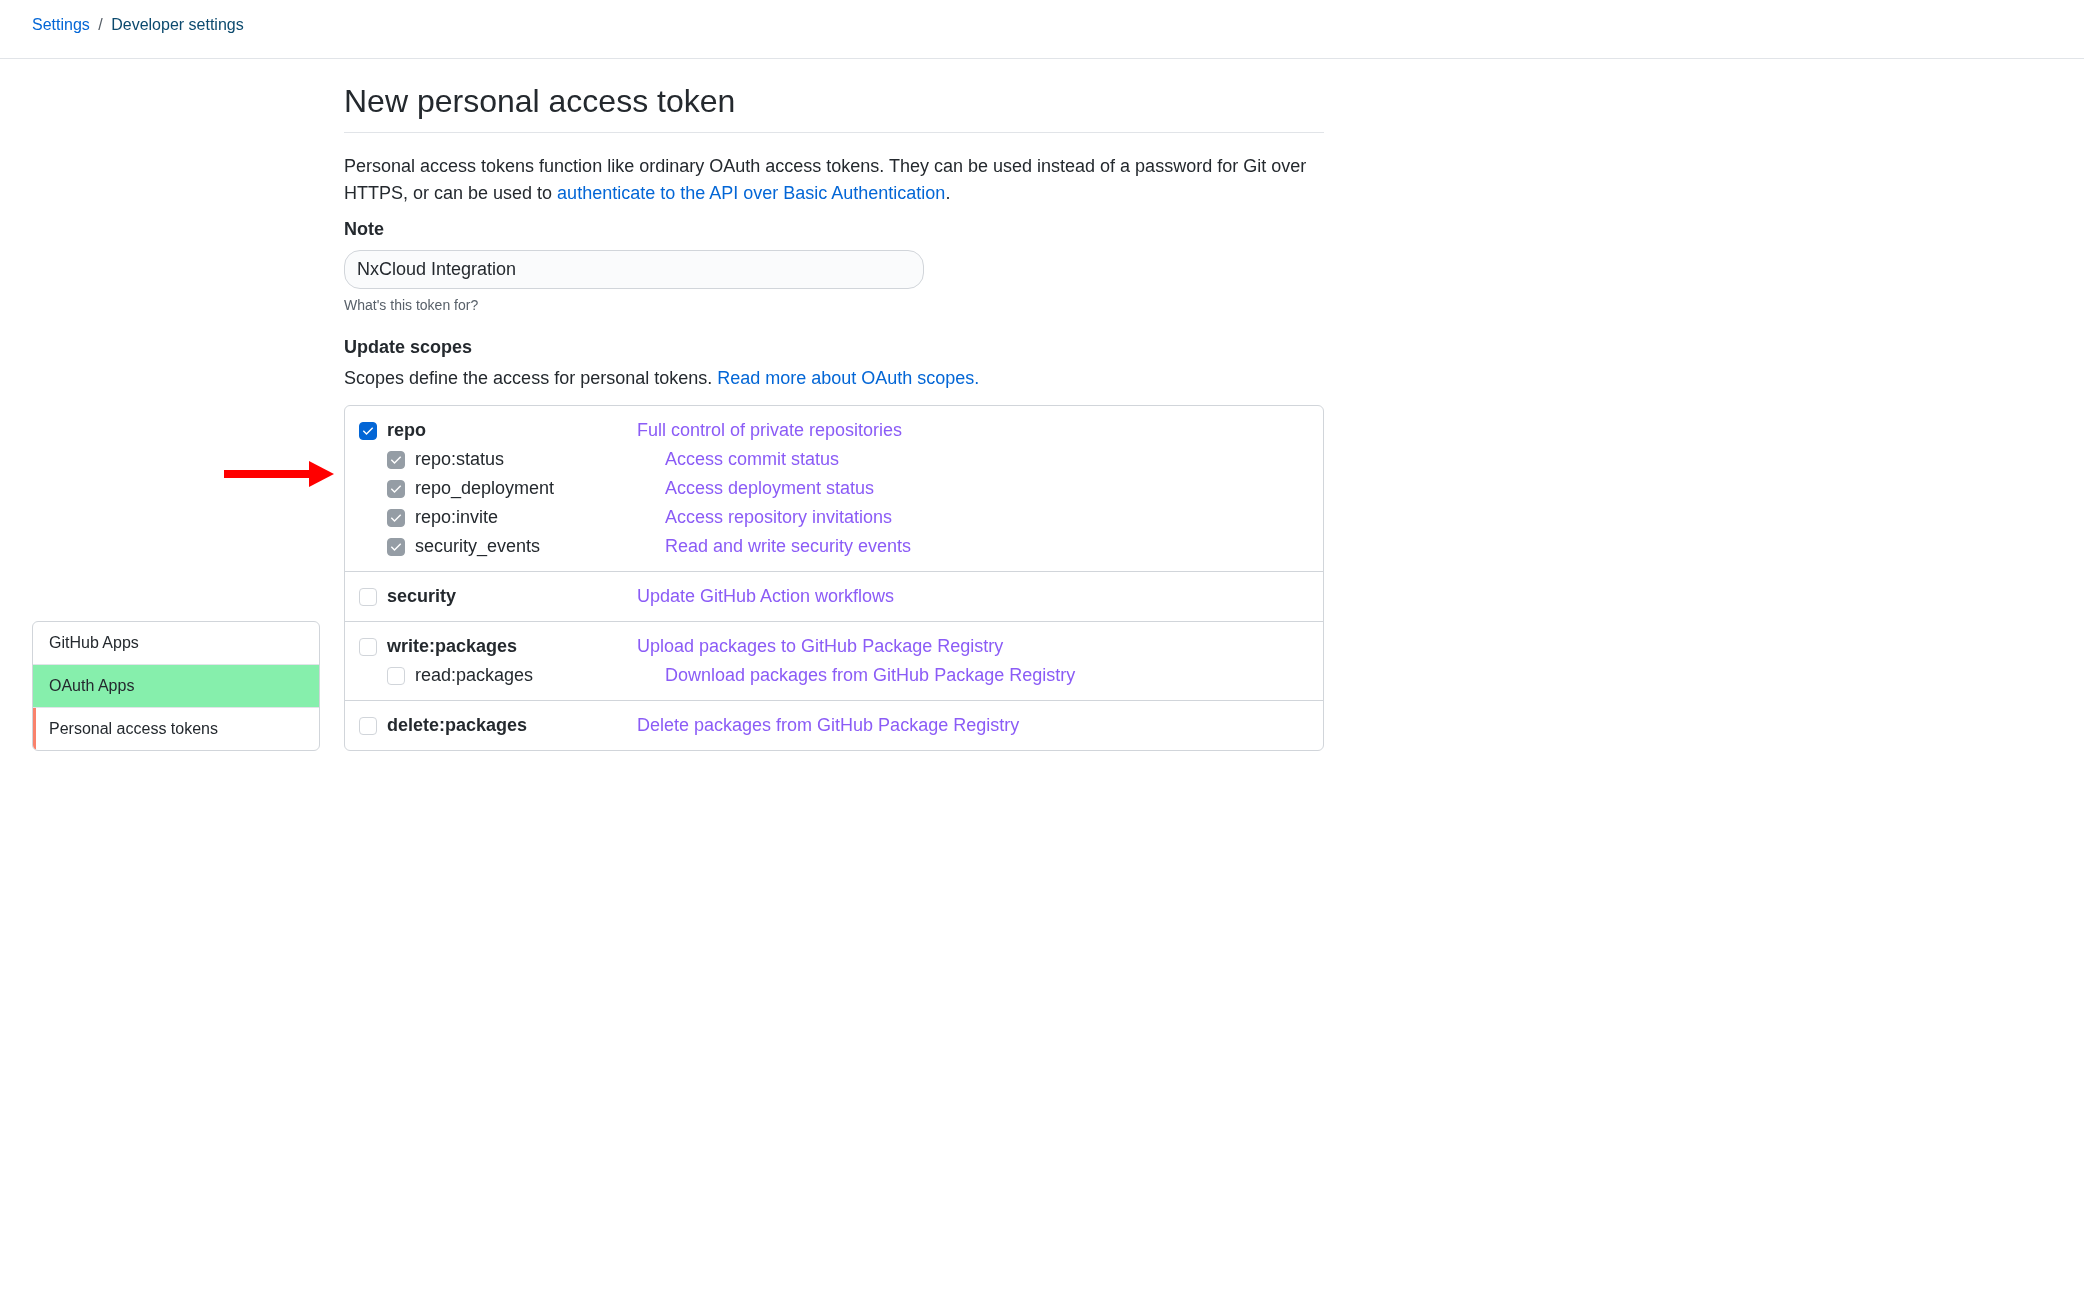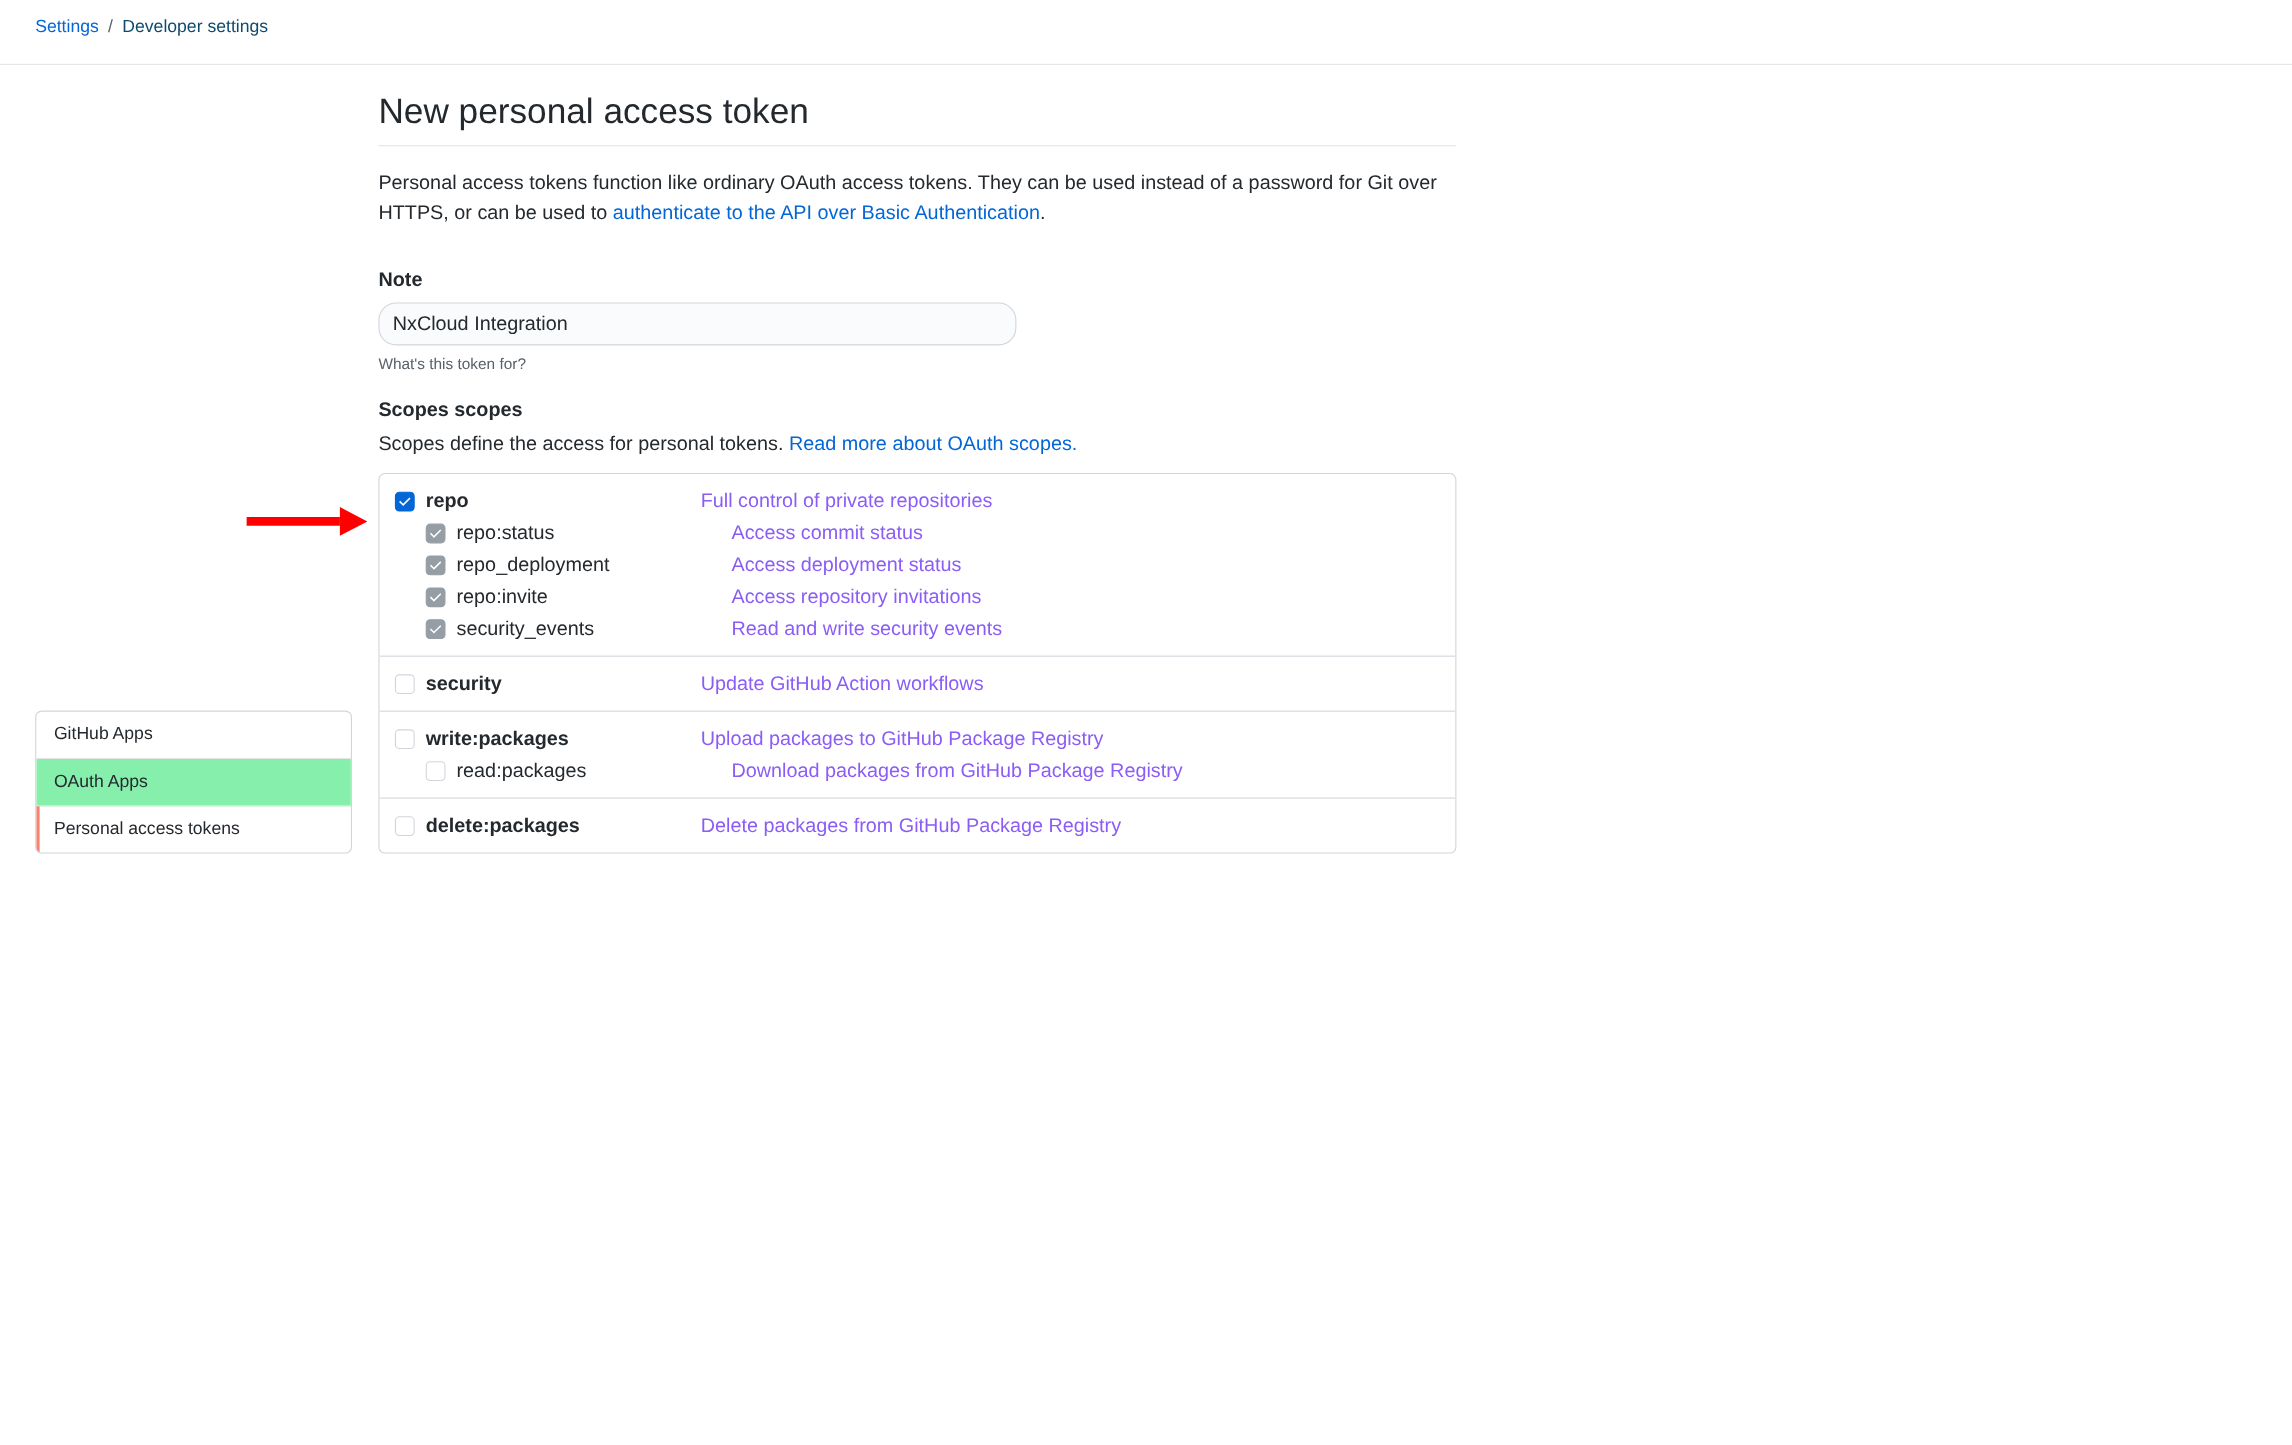--- a/index.html
+++ b/index.html
@@ -63,21 +63,21 @@
 }
 .divider {
   border: none;
   border-top: 1px solid #e1e4e8;
   margin-bottom: 20px;
 }
 .intro {
   font-size: 18px;
   line-height: 1.5;
   color: #24292e;
-  margin-bottom: 37px;
+  margin-bottom: 12px;
 }
 .intro a { color: #0366d6; text-decoration: none; }
 .section-label {
   font-size: 18px;
   font-weight: 600;
   margin-bottom: 10px;
   display: block;
 }
 .text-input {
   width: 580px;
@@ -183,21 +183,21 @@
     <h1>New personal access token</h1>
     <hr class="divider">
     <p class="intro">
       <span>Personal access tokens function like ordinary OAuth access tokens. They can be used instead of a password for Git over HTTPS, or can be used to </span><a href="#">authenticate to the API over Basic Authentication</a><span>.</span>
     </p>
 
     <label class="section-label">Note</label>
     <input type="text" class="text-input" value="NxCloud Integration" style="">
     <div class="help-text">What's this token for?</div>
 
-    <label class="section-label">Scopes scopes</label>
+    <label class="section-label">Update scopes</label>
     <p class="scopes-desc">
       <span>Scopes define the access for personal tokens. </span><a href="#">Read more about OAuth scopes.</a>
     </p>
 
     <div class="scopes-table" id="scopes-table">
         <div class="scope-group">
           <div class="scope-row">
             <span class="scope-check checked">
               <svg viewBox="0 0 12 12">
                 <path d="M10.2 2.3L4.5 8 1.8 5.3l-1 1L4.5 10l6.7-6.7z"></path>

